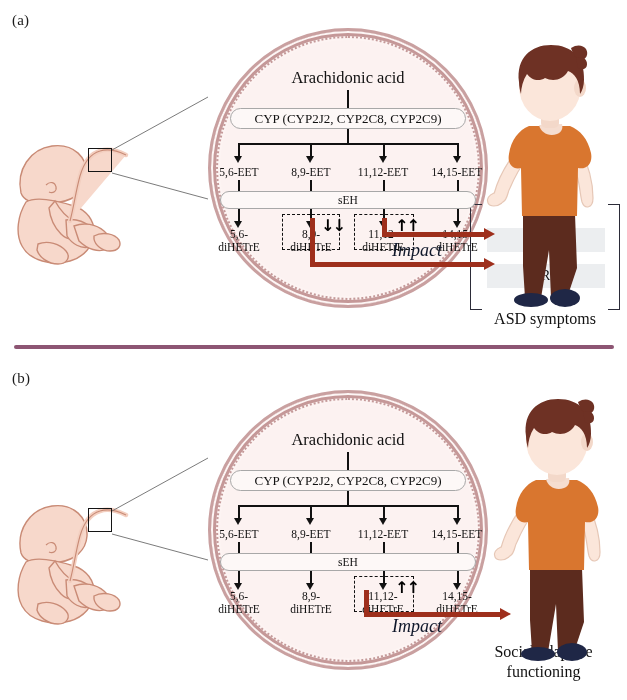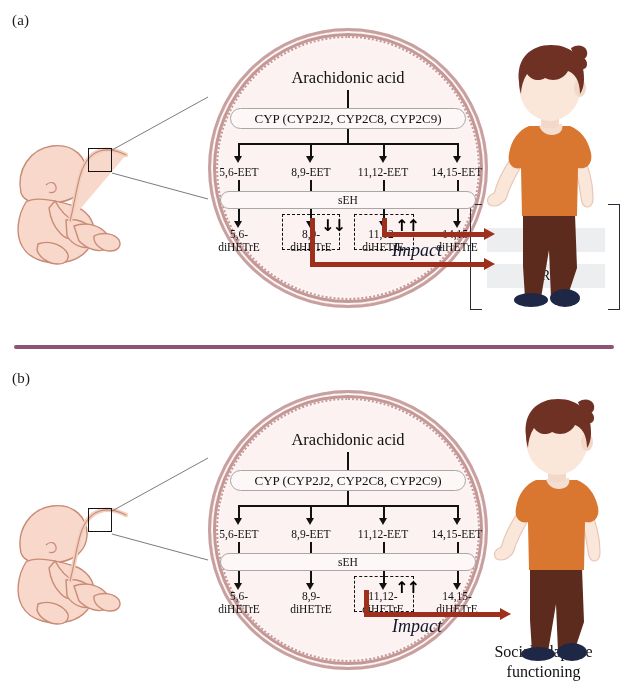--- a/index.html
+++ b/index.html
@@ -322,20 +322,21 @@
         <path d="M88 12 C94 8 100 9 103 13 C106 18 103 24 98 24 C94 24 90 19 88 12 Z" fill="#6e3124"></path>
         <path d="M93 22 C99 20 104 23 104 28 C104 33 99 35 95 32 Z" fill="#6e3124"></path>
       </svg>
     </div>
 
     <div class="symptom-band" style="left:487px; top:228px; width:118px; height:24px; line-height:24px;">SA</div>
     <div class="symptom-band" style="left:487px; top:264px; width:118px; height:24px; line-height:24px;">RRB</div>
 
     <div class="bracket" style="left:470px; top:204px; width:12px; height:106px; border-width:1.4px;"></div>
     <div class="bracket right" style="left:608px; top:204px; width:12px; height:106px;"></div>
+    <div class="bracket-label" style="left:470px; top:310px; width:150px;">ASD symptoms</div>
   </div>
 
   <div id="divider"></div>
 
   <div class="panel" id="panel-b">
 
     <div class="panel-label" style="left:12px; top:2px;">(b)</div>
 
     <div style="position:absolute; left:8px; top:110px; width:145px; height:150px;">
       <svg width="145" height="150" viewBox="0 0 145 150">

